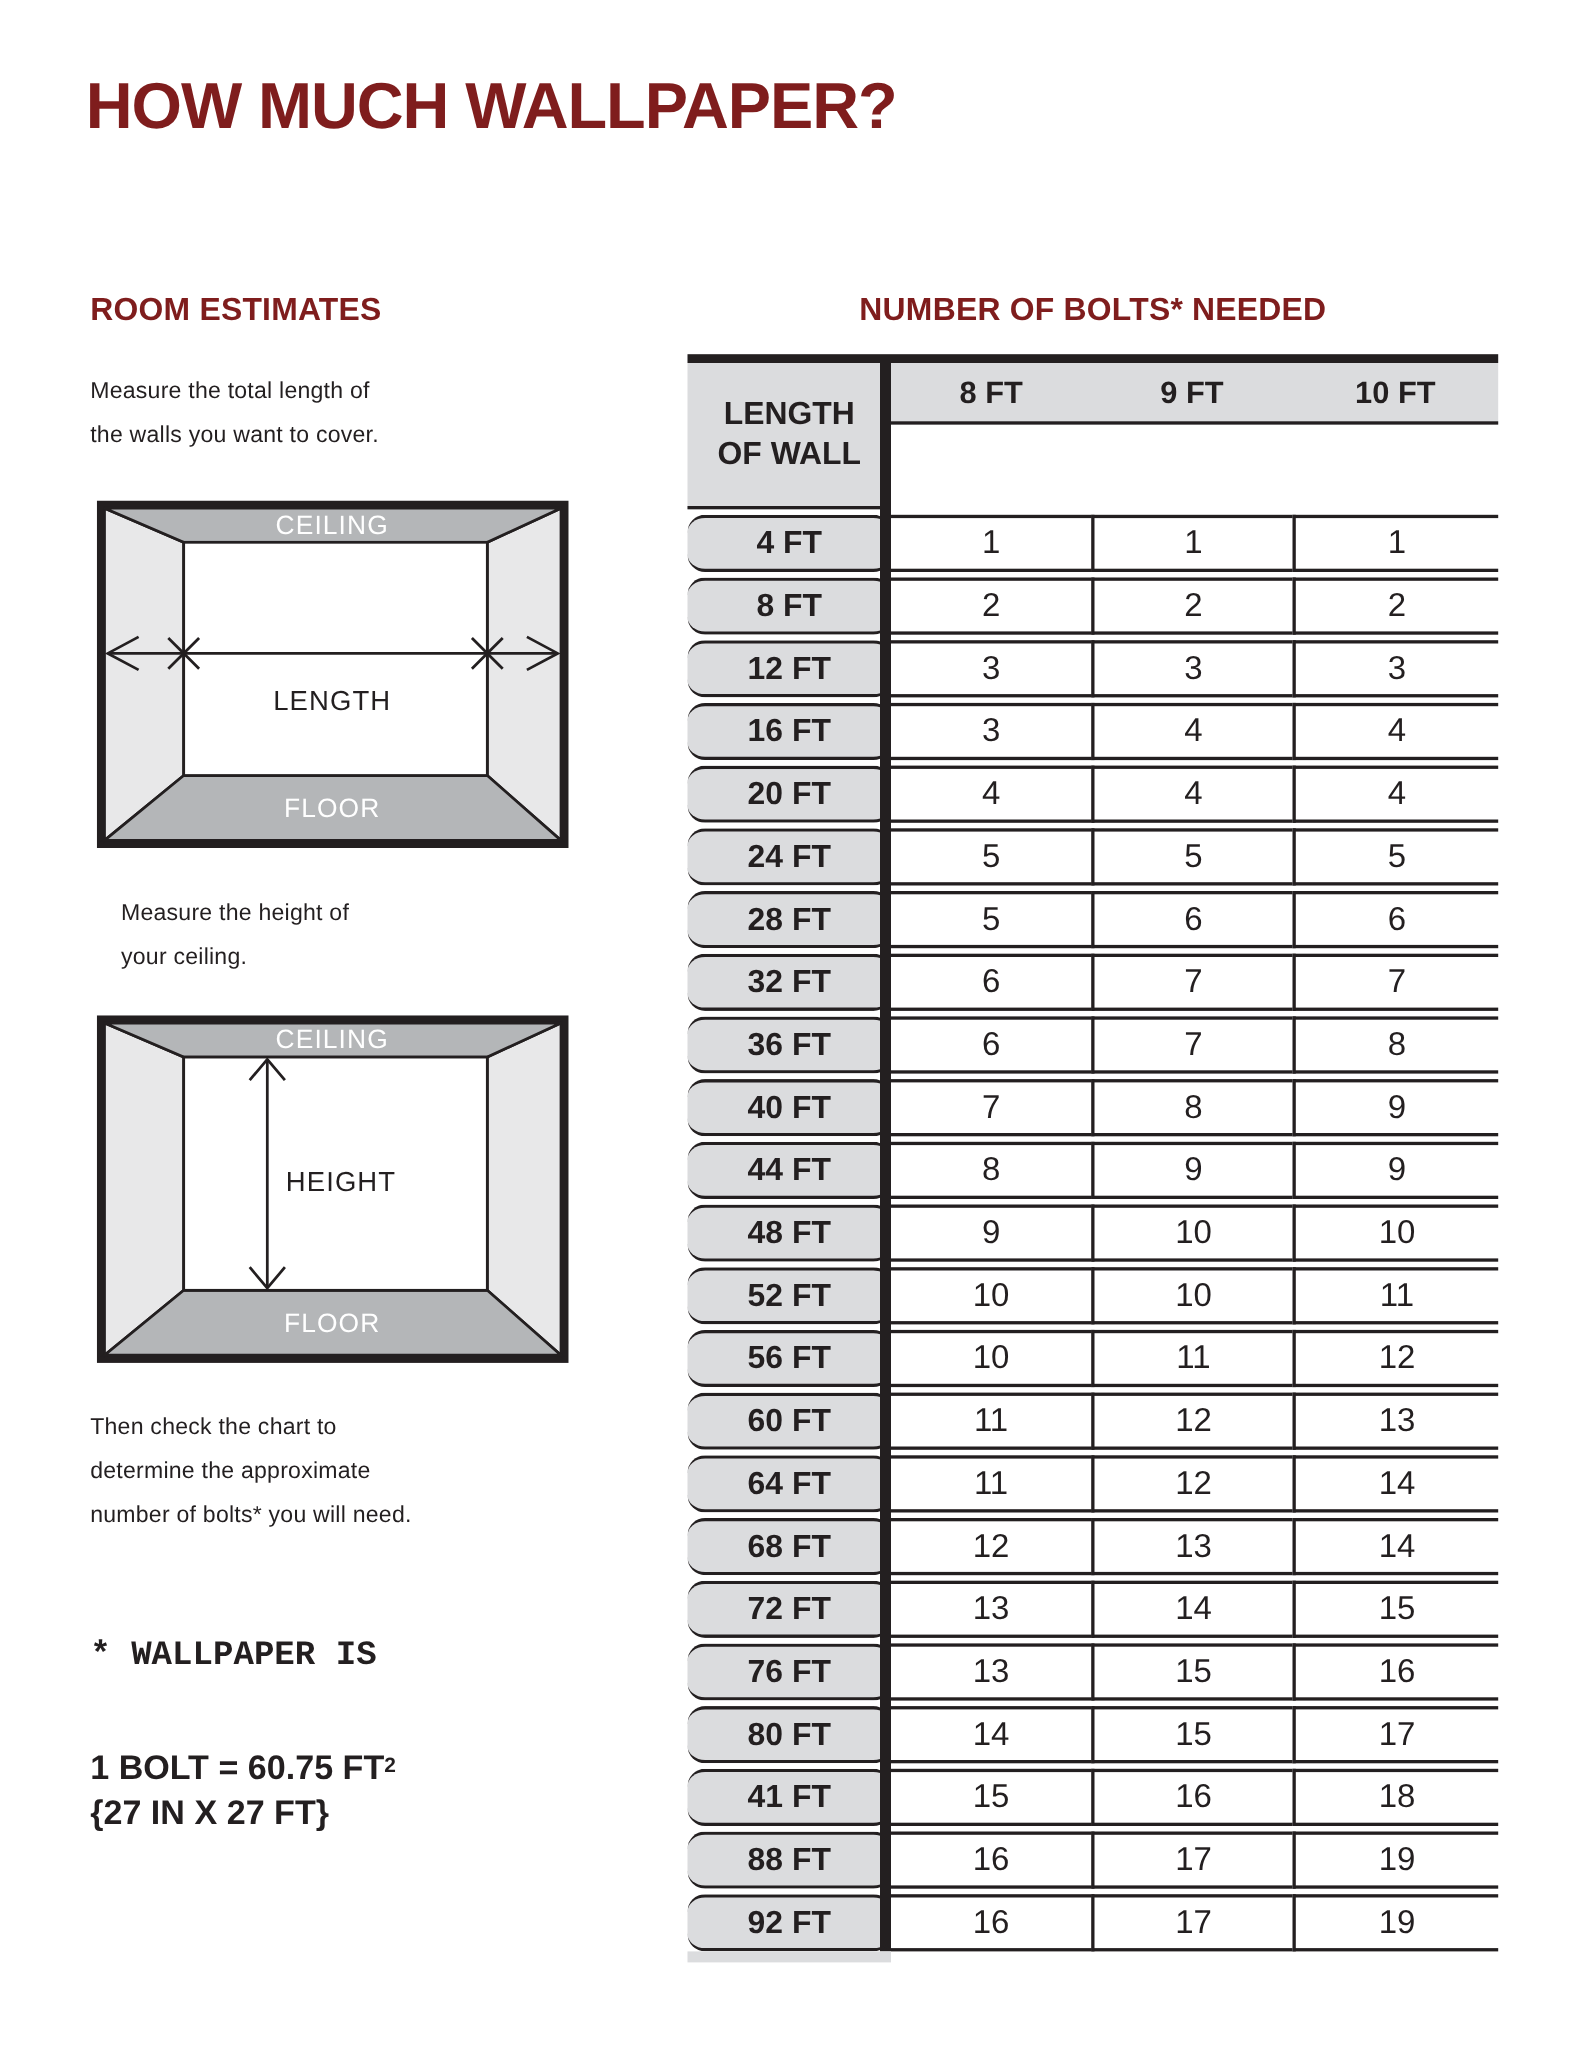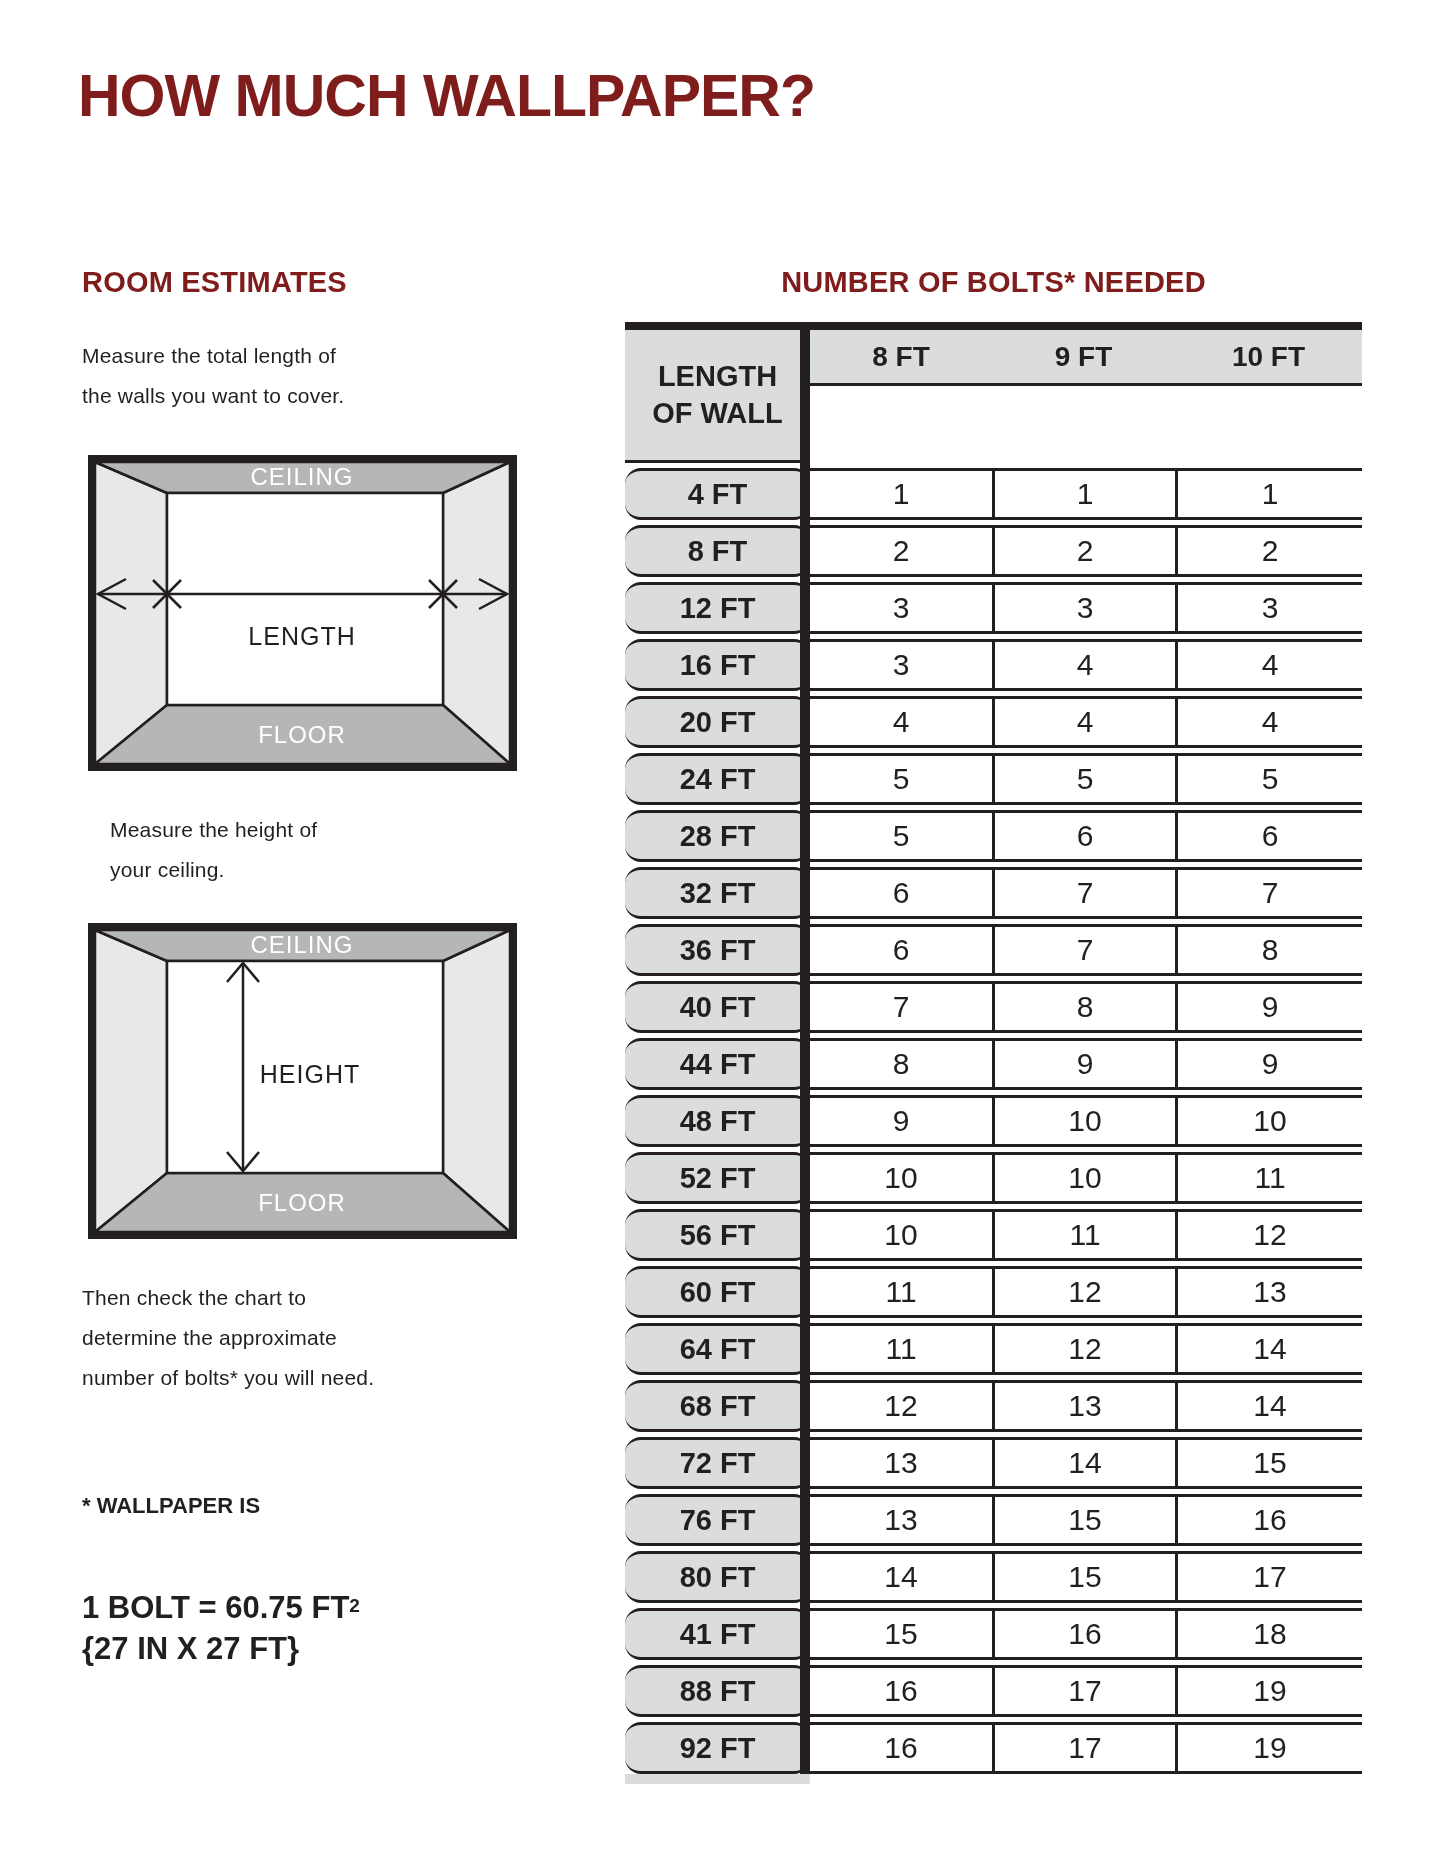--- a/index.html
+++ b/index.html
@@ -15,21 +15,21 @@
   .page-title{left:78px;top:62px;font-size:59px;font-weight:bold;letter-spacing:-1px;}
   .sec-head{font-size:29px;font-weight:bold;letter-spacing:0.2px;}
   .room-est{left:82px;top:266px;}
   .table-head{left:625px;top:266px;width:737px;text-align:center;}
 
   
   .para{font-size:21px;line-height:40px;letter-spacing:0.2px;}
   .p1{left:82px;top:336px;}
   .p2{left:84px;top:810px;margin-left:26px;}
   .p3{left:82px;top:1278px;}
-  .note{left:82px;top:1486px;font-size:22px;line-height:40px;font-weight:bold;}
+  .note{left:82px;top:1486px;font-size:31px;line-height:40px;font-weight:bold;font-family:Liberation Mono, monospace;}
   .note .l2{padding-left:24px;}
   .bolteq{left:82px;top:1585px;font-size:31px;line-height:41px;font-weight:bold;}
   .bolteq sup{font-size:19px;vertical-align:6px;}
 
   
   .diag1{left:88px;top:455px;}
   .diag2{left:88px;top:923px;}
 
   
   .wtable{

